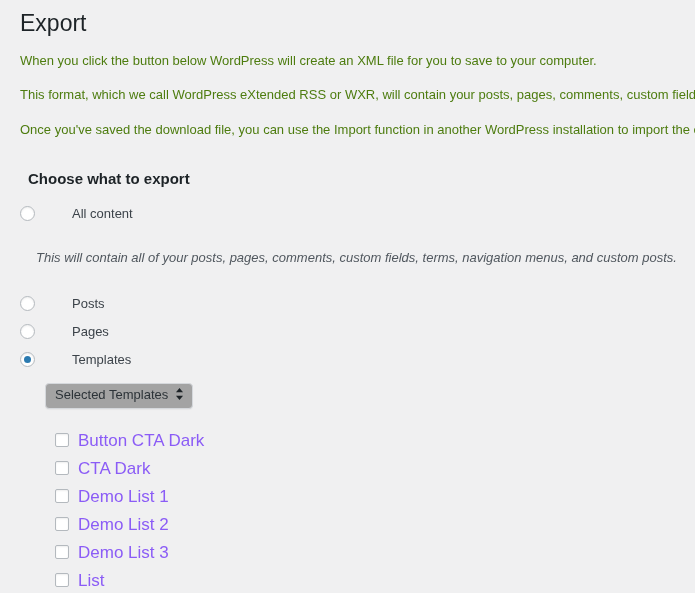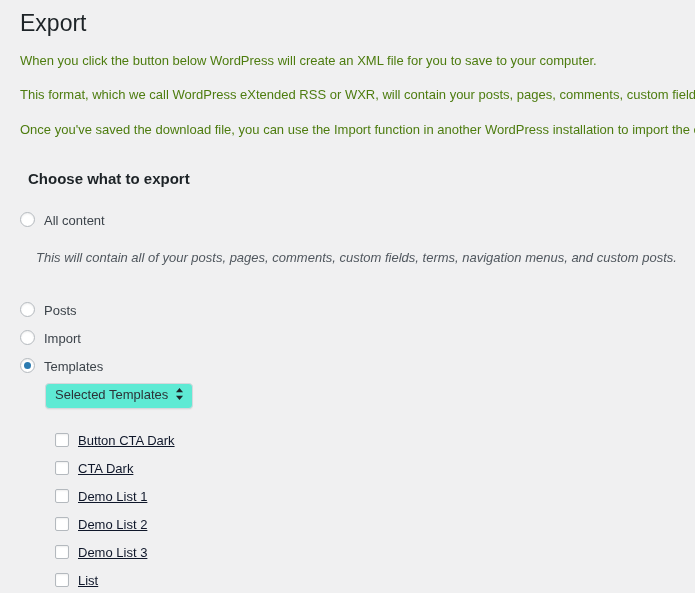--- a/index.html
+++ b/index.html
@@ -53,24 +53,25 @@
     font-weight: bold;
     color: #1d2327;
     margin: 8px;
     padding: 16px 0 4px 0;
     white-space: nowrap;
   }
 
   
   .radio-row {
     display: flex;
-    align-items: flex-end;
+    align-items: center;
     height: 28px;
     margin: 0;
     padding: 0;
+    gap: 28px;
   }
   .radio {
     -webkit-appearance: none;
     appearance: none;
     position: relative;
     width: 15px;
     height: 15px;
     min-width: 15px;
     margin: 0 9px 0 0;
     border: 1px solid #b4b9be;
@@ -113,21 +114,21 @@
     padding: 10px 0 0 25px;
   }
 
   .select-wrap {
     display: inline-flex;
     align-items: center;
     justify-content: space-between;
     height: 26px;
     min-width: 143px;
     padding: 0 8px 4px 9px;
-    background: #5eead4;
+    background: #a3a3a3;
     border: 1px solid #d5d8dc;
     border-radius: 4px;
     box-sizing: border-box;
     box-shadow: 0 1px 1px rgba(0,0,0,.04);
     cursor: default;
     text-align: right;
   }
   .select-value {
     font-size: 13px;
     color: #2c3338;
@@ -162,25 +163,24 @@
     min-width: 14px;
     margin: 0 9px 0 0;
     border: 1px solid #b4b9be;
     border-radius: 2px;
     background: #fff;
     box-shadow: inset 0 1px 2px rgba(0,0,0,.07);
     box-sizing: border-box;
     outline: none;
   }
   .cb-label {
-    font-size: 13px;
-    color: #0f172a;
+    font-size: 17px;
+    color: #8b5cf6;
     line-height: 1;
     white-space: nowrap;
-    text-decoration: underline;
   }
 </style>
 </head>
 <body>
 
 <div class="page">
 
   <h1 class="page-title">Export</h1>
 
   <p class="intro-p">When you click the button below WordPress will create an XML file for you to save to your computer.</p>
@@ -196,21 +196,21 @@
 
   <p class="helper-text">This will contain all of your posts, pages, comments, custom fields, terms, navigation menus, and custom posts.</p>
 
   <div class="radio-row">
     <span class="radio"></span>
     <span class="radio-label">Posts</span>
   </div>
 
   <div class="radio-row">
     <span class="radio"></span>
-    <span class="radio-label">Import</span>
+    <span class="radio-label">Pages</span>
   </div>
 
   <div class="radio-row">
     <span class="radio checked"></span>
     <span class="radio-label">Templates</span>
   </div>
 
   <div class="sub-block">
 
     <div class="select-wrap">

